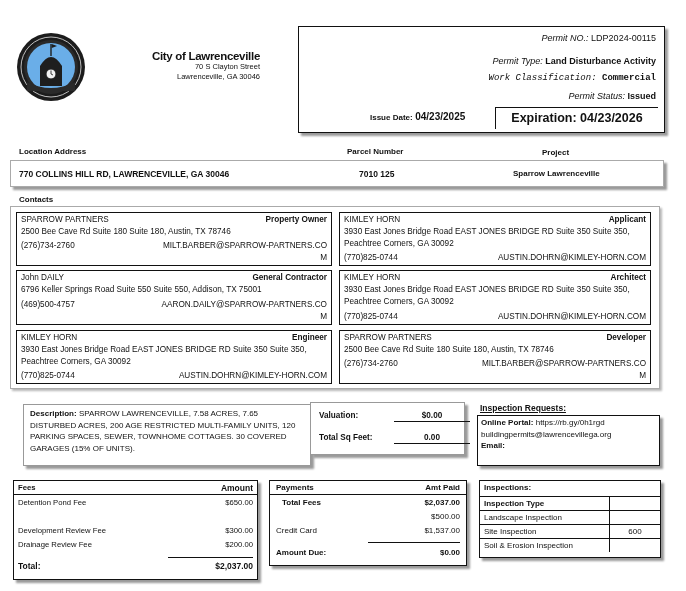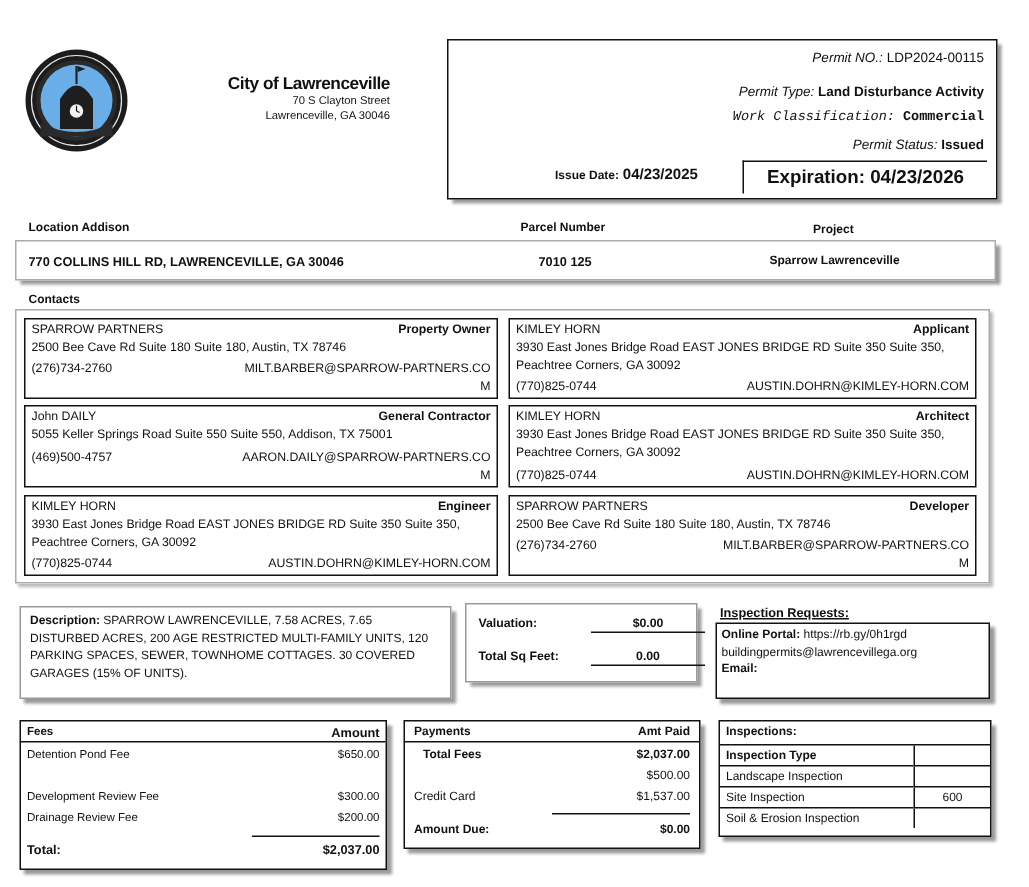--- a/index.html
+++ b/index.html
@@ -32,21 +32,21 @@
   #contacts-wrap{left:10px;top:206px;width:648px;height:181px;border:1px solid #aaa;}
   .card{position:absolute;border:1.5px solid #111;background:#fff;font-size:8.2px;line-height:12px;box-sizing:border-box;padding:17px 4px;}
   .card .name{position:absolute;left:4px;top:1px;}
   .card .role{position:absolute;right:4px;top:1px;font-weight:bold;}
   .card .addr{position:absolute;left:4px;top:13px;width:310px;}
   .card .phone{position:absolute;left:4px;bottom:1px;}
   .card .email{position:absolute;right:4px;bottom:1px;text-align:right;}
   .card .email.wrap{bottom:1px;width:170px;word-break:break-all;line-height:12px;}
 
   
-  #desc{left:13px;top:404px;width:288px;height:62px;border:1px solid #999;background:#fff;font-size:8px;line-height:11.5px;box-sizing:border-box;padding:3px 6px;}
+  #desc{left:23px;top:404px;width:288px;height:62px;border:1px solid #999;background:#fff;font-size:8px;line-height:11.5px;box-sizing:border-box;padding:3px 6px;}
   #valbox{left:310px;top:402px;width:153px;height:51px;border:1px solid #999;background:#fff;}
   #valbox .lbl{position:absolute;left:8px;font-size:8.2px;font-weight:bold;}
   #valbox .val{position:absolute;left:83px;width:76px;text-align:center;font-size:8.2px;font-weight:bold;border-bottom:1.2px solid #111;padding-bottom:1px;}
 
   #insreq-title{left:480px;top:403px;font-size:8.5px;font-weight:bold;text-decoration:underline;}
   #insreq{left:477px;top:415px;width:183px;height:51px;border:1.5px solid #111;background:#fff;font-size:8px;line-height:11.5px;box-sizing:border-box;padding:1px 3px;}
   #insreq a{color:#111;}
 
   
   #fees{left:13px;top:480px;width:243px;height:98px;border:1.5px solid #111;background:#fff;font-size:7.7px;}
@@ -115,21 +115,21 @@
 </div>
 <div id="issue" class="abs">
   <span class="b" style="font-size:8px">Issue Date:</span>
   <span class="b" style="font-size:10px">04/23/2025</span>
 </div>
 <div id="expire" class="abs">
   <span>Expiration:</span>
   <span>04/23/2026</span>
 </div>
 
-<div class="abs hdr" style="left:19px;top:147px;">Location Addison</div>
+<div class="abs hdr" style="left:19px;top:147px;">Location Address</div>
 <div class="abs hdr" style="left:347px;top:147px;">Parcel Number</div>
 <div class="abs hdr" style="left:542px;top:148px;">Project</div>
 <div id="locbox" class="abs shadow">
   <span style="left:8px;">770 COLLINS HILL RD, LAWRENCEVILLE, GA 30046</span>
   <span style="left:348px;">7010 125</span>
   <span style="left:502px;font-size:8px;">Sparrow Lawrenceville</span>
 </div>
 
 <div class="abs hdr" style="left:19px;top:195px;">Contacts</div>
 <div id="contacts-wrap" class="abs softshadow">
@@ -146,21 +146,21 @@
     <span class="name">KIMLEY HORN</span>
     <span class="role">Applicant</span>
     <span class="addr">3930 East Jones Bridge Road EAST JONES BRIDGE  RD Suite 350 Suite 350, Peachtree Corners, GA 30092</span>
     <span class="phone">(770)825-0744</span>
     <span class="email">AUSTIN.DOHRN@KIMLEY-HORN.COM</span>
   </div>
 
   <div class="card" style="left:5px;top:63px;width:316px;height:55px;">
     <span class="name">John DAILY</span>
     <span class="role">General Contractor</span>
-    <span class="addr">5055 Keller Springs Road Suite 550 Suite 550, Addison, TX 75001</span>
+    <span class="addr">6796 Keller Springs Road Suite 550 Suite 550, Addison, TX 75001</span>
     <span class="phone" style="bottom:13px;">(469)500-4757</span>
     <span class="email wrap">AARON.DAILY@SPARROW-PARTNERS.COM</span>
   </div>
 
   <div class="card" style="left:328px;top:63px;width:312px;height:55px;">
     <span class="name">KIMLEY HORN</span>
     <span class="role">Architect</span>
     <span class="addr">3930 East Jones Bridge Road EAST JONES BRIDGE  RD Suite 350 Suite 350, Peachtree Corners, GA 30092</span>
     <span class="phone">(770)825-0744</span>
     <span class="email">AUSTIN.DOHRN@KIMLEY-HORN.COM</span>

